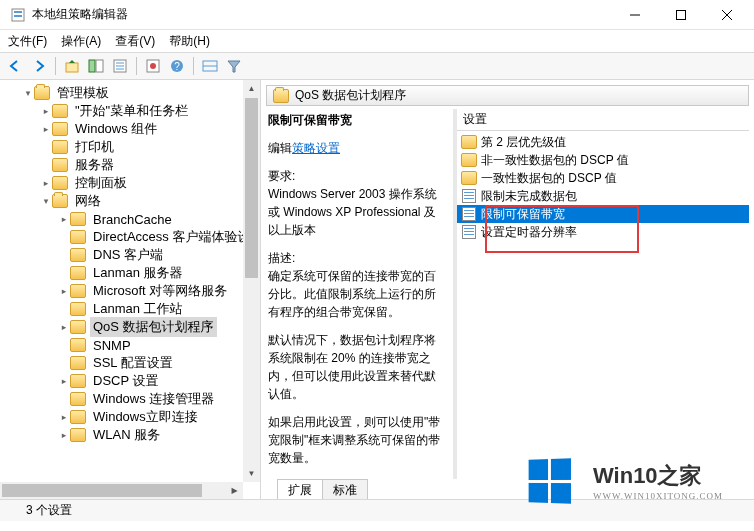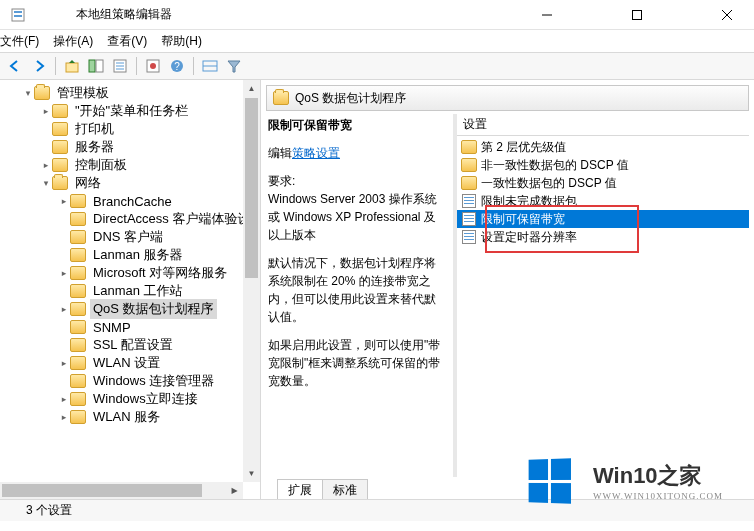--- a/index.html
+++ b/index.html
@@ -1,23 +1,23 @@
 <!DOCTYPE html>
 <html><head>
 <meta charset="utf-8">
 <style>
 * { box-sizing: border-box; margin: 0; padding: 0; font-family: "Microsoft YaHei", "Segoe UI", sans-serif; }
 body { width: 754px; height: 531px; background: #fff; overflow: hidden; position: relative; }
 
-.titlebar { height: 30px; display: flex; align-items: center; padding: 0 4px; background: #fff; border-bottom: 1px solid #e3e3e3; gap: 44px; }
+.titlebar { height: 30px; display: flex; align-items: center; padding: 0 4px; background: #fff; border-bottom: 1px solid #e3e3e3; }
 .titlebar .icon { width: 16px; height: 16px; margin: 0 6px; }
 .titlebar .title { font-size: 12px; flex: 1; }
 .winbtn { width: 46px; height: 30px; display: flex; align-items: center; justify-content: center; font-size: 12px; }
 
-.menubar { height: 22px; display: flex; align-items: center; font-size: 12px; padding: 0 0; gap: 14px; }
+.menubar { height: 22px; display: flex; align-items: center; font-size: 12px; padding: 0 8px; gap: 14px; }
 .menubar span { cursor: default; }
 
 .toolbar { height: 28px; display: flex; align-items: center; padding: 0 4px; border-top: 1px solid #d9d9d9; border-bottom: 1px solid #d9d9d9; background: #f7f7f7; gap: 2px; }
 .tbtn { width: 22px; height: 22px; display: flex; align-items: center; justify-content: center; }
 .tsep { width: 1px; height: 18px; background: #c5c5c5; margin: 0 3px; }
 
 .content { height: 419px; display: flex; }
 .treepane { width: 261px; border-right: 1px solid #d9d9d9; position: relative; overflow: hidden; }
 .tree { padding: 4px 2px; font-size: 13px; overflow: hidden; height: 100%; }
 .node { display: flex; align-items: center; height: 18px; white-space: nowrap; }
@@ -169,20 +169,25 @@
           <span class="twist open"></span>
           <span class="fld open"></span>
           <span class="nlabel">管理模板</span>
         </div>
       <div class="node" style="padding-left:38px">
           <span class="twist closed"></span>
           <span class="fld"></span>
           <span class="nlabel">"开始"菜单和任务栏</span>
         </div>
       <div class="node" style="padding-left:38px">
+          <span class="twist closed"></span>
+          <span class="fld"></span>
+          <span class="nlabel">Windows 组件</span>
+        </div>
+      <div class="node" style="padding-left:38px">
           <span class="twist none"></span>
           <span class="fld"></span>
           <span class="nlabel">打印机</span>
         </div>
       <div class="node" style="padding-left:38px">
           <span class="twist none"></span>
           <span class="fld"></span>
           <span class="nlabel">服务器</span>
         </div>
       <div class="node" style="padding-left:38px">
@@ -236,21 +241,21 @@
           <span class="nlabel">SNMP</span>
         </div>
       <div class="node" style="padding-left:56px">
           <span class="twist none"></span>
           <span class="fld"></span>
           <span class="nlabel">SSL 配置设置</span>
         </div>
       <div class="node" style="padding-left:56px">
           <span class="twist closed"></span>
           <span class="fld"></span>
-          <span class="nlabel">WLAN 设置</span>
+          <span class="nlabel">DSCP 设置</span>
         </div>
       <div class="node" style="padding-left:56px">
           <span class="twist none"></span>
           <span class="fld"></span>
           <span class="nlabel">Windows 连接管理器</span>
         </div>
       <div class="node" style="padding-left:56px">
           <span class="twist closed"></span>
           <span class="fld"></span>
           <span class="nlabel">Windows立即连接</span>
@@ -276,20 +281,21 @@
   <div class="rightpane">
     <div class="hdrbar">
       <span class="fld open"></span>
       <span>QoS 数据包计划程序</span>
     </div>
     <div class="splitbody">
       <div class="descpane">
         <div class="pname">限制可保留带宽</div>
         <p><span>编辑</span><a href="#" class="edit">策略设置</a></p>
         <p><span>要求:</span><br><span>Windows Server 2003 操作系统或 Windows XP Professional 及以上版本</span></p>
+        <p><span>描述:</span><br><span>确定系统可保留的连接带宽的百分比。此值限制系统上运行的所有程序的组合带宽保留。</span></p>
         <p>默认情况下，数据包计划程序将系统限制在 20% 的连接带宽之内，但可以使用此设置来替代默认值。</p>
         <p>如果启用此设置，则可以使用"带宽限制"框来调整系统可保留的带宽数量。</p>
       </div>
       <div class="listpane">
         <div class="colhdr">设置</div>
         <div class="items">
           <div class="item">
               <span class="iticon">
                 <span class="fld"></span>
               </span>

